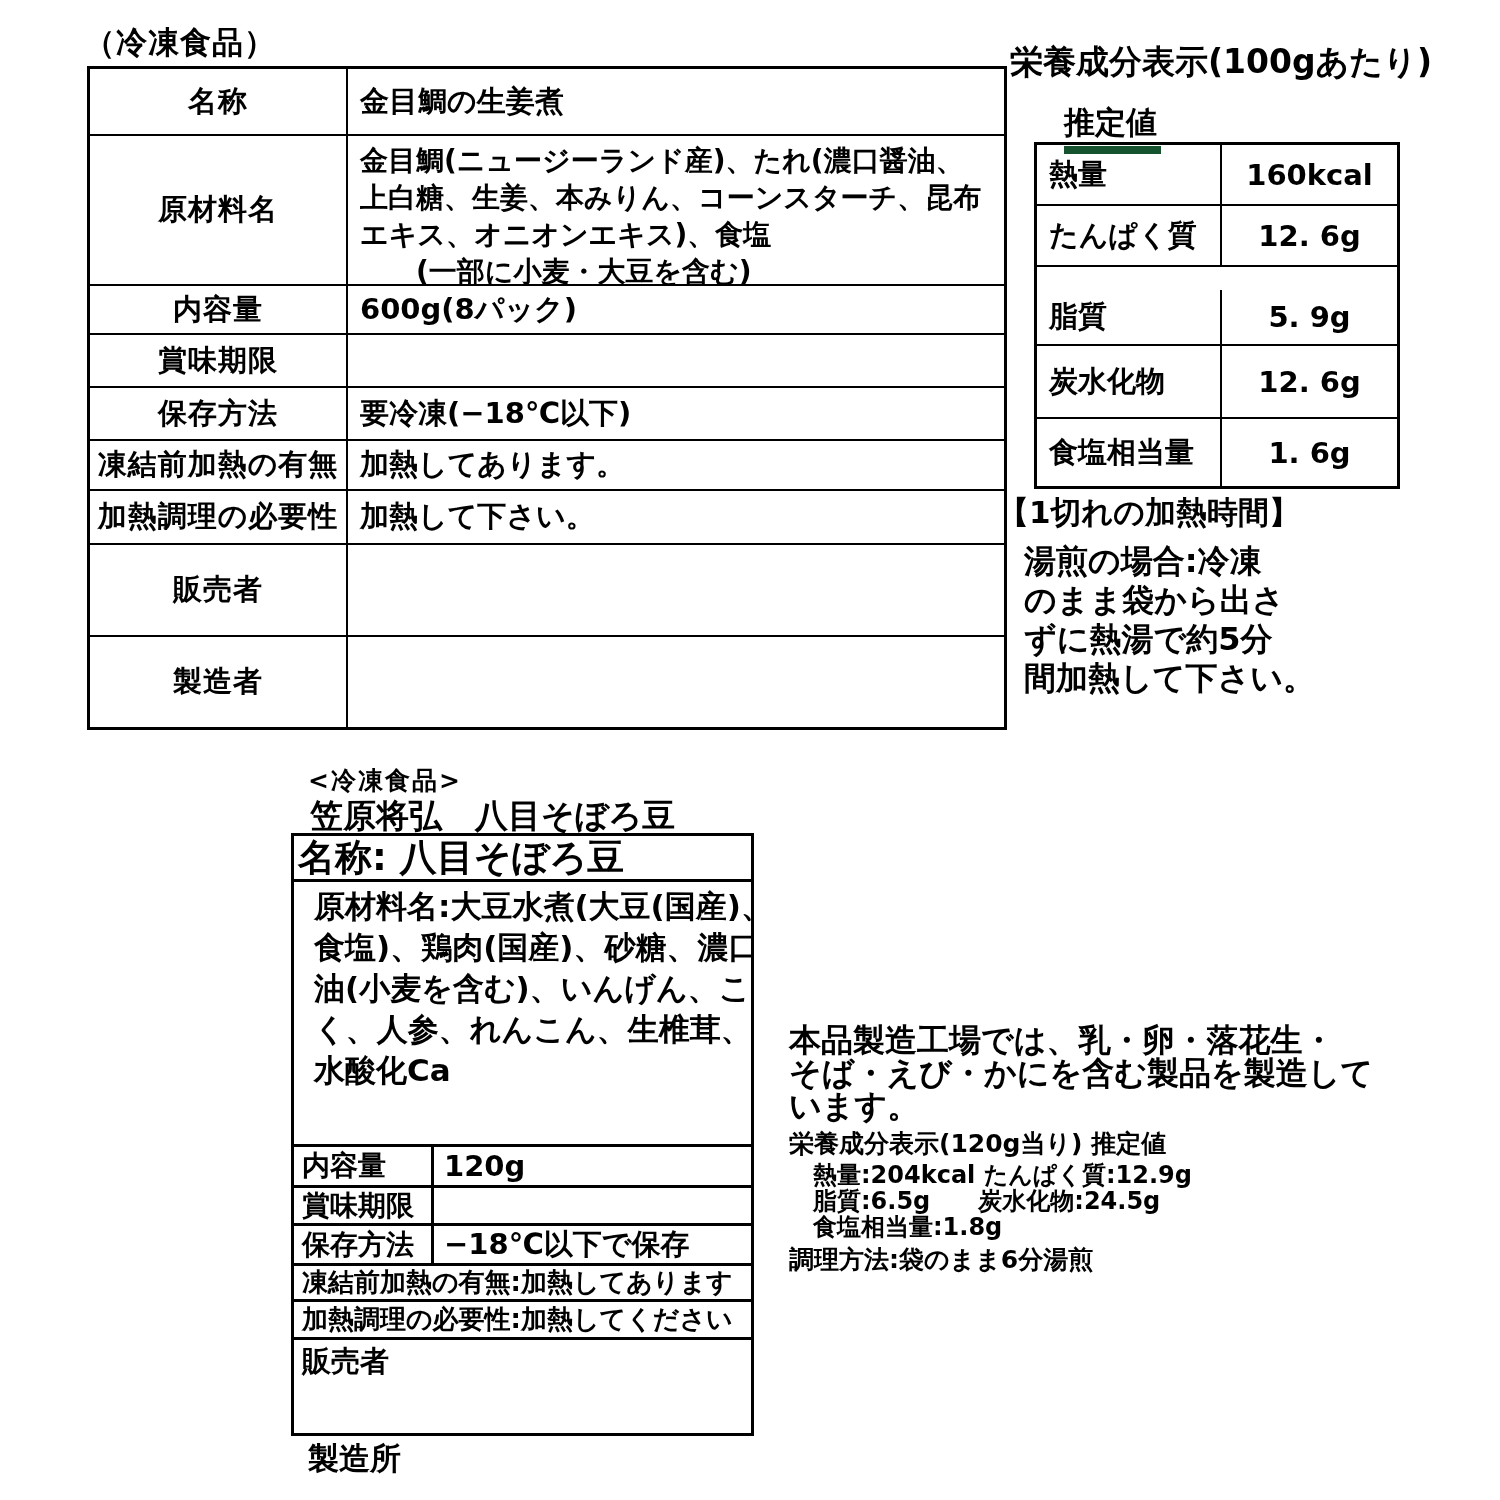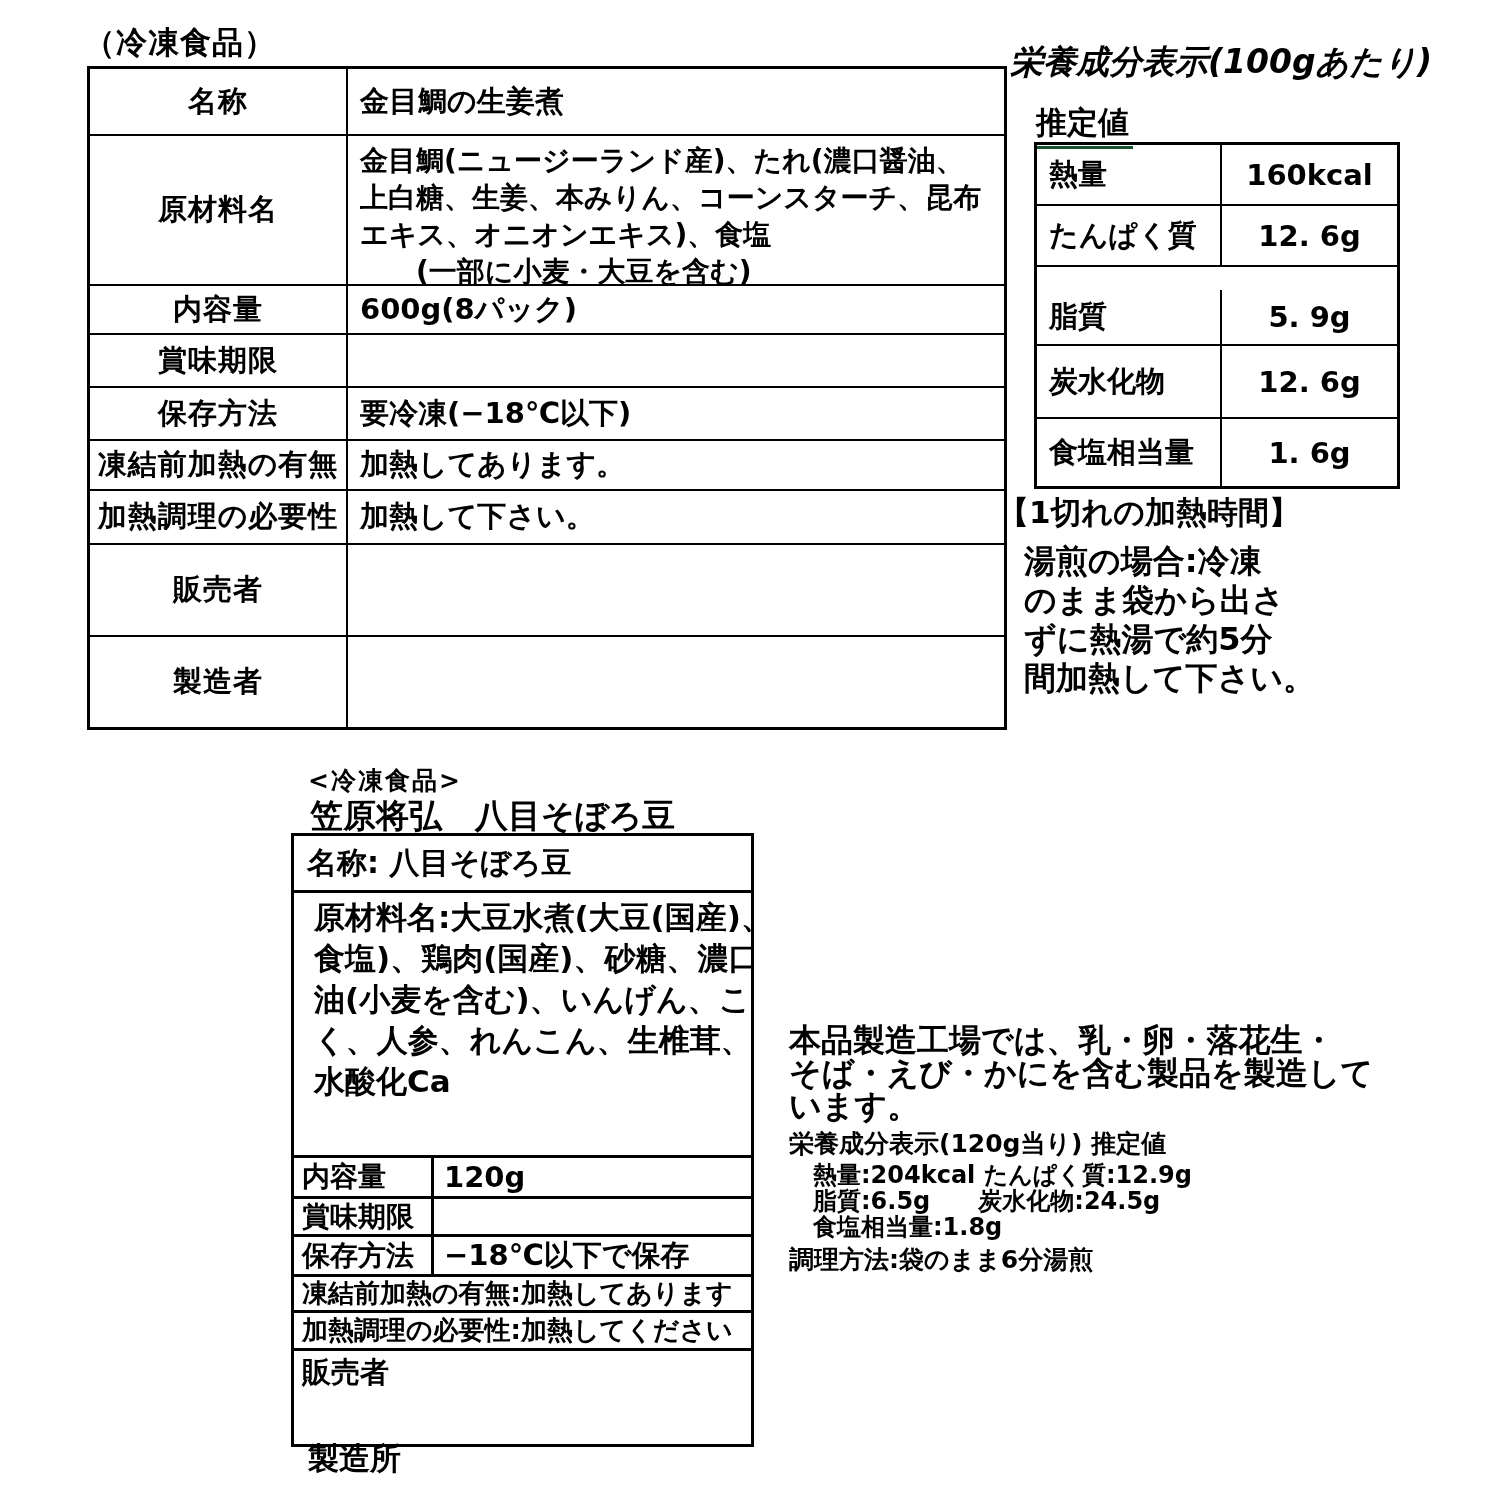--- a/index.html
+++ b/index.html
@@ -28,23 +28,23 @@
   .t1r.r3{height:49px;}
   .t1r.r4{height:53px;}
   .t1r.r5{height:53px;}
   .t1r.r6{height:50px;}
   .t1r.r7{height:54px;}
   .t1r.r8{height:92px;}
   .t1r.r9{height:90px;}
   .t1r.r2 .t1v{font-size:28px;line-height:37px;align-items:flex-start;padding-top:6px;}
 
   
-  .n1-title{left:1010px;top:40px;font-size:33px;letter-spacing:0px;font-style:italic;}
+  .n1-title{left:1010px;top:40px;font-size:33px;letter-spacing:0px;}
   .n1-sub{left:1036px;top:102px;font-size:31px;}
-  .n1-sub span{display:inline-block;border-bottom:3px solid #14532d;padding:0 4px 2px 0;}
+  .n1-sub span{display:inline-block;border-bottom:8px solid #14532d;padding:0 4px 2px 0;margin-left:28px;}
   .n1{left:1034px;top:142px;width:366px;border:3px solid #000;box-sizing:border-box;}
   .n1r{display:flex;box-sizing:border-box;border-bottom:2px solid #000;}
   .n1r:last-child{border-bottom:none;}
   .n1l{width:185px;flex:0 0 185px;border-right:2px solid #000;box-sizing:border-box;
        display:flex;align-items:center;padding-left:12px;font-size:29px;}
   .n1v{flex:1;display:flex;align-items:center;justify-content:center;font-size:29px;}
   .n1r.nr1{height:61px;}
   .n1r.nr2{height:61px;}
   .n1r.nr3{height:56px;margin-top:23px;}
   .n1r.nr4{height:73px;}
@@ -56,21 +56,21 @@
   .heat-body{margin-left:26px;margin-top:8px;font-size:32px;line-height:39px;}
 
   
   .frozen-tag2{left:308px;top:764px;font-size:25px;letter-spacing:2px;}
   .prod2-title{left:310px;top:794px;font-size:33px;text-align:right;}
 
   
   .t2{left:291px;top:833px;width:463px;border:3px solid #000;box-sizing:border-box;}
   .t2row{box-sizing:border-box;border-bottom:3px solid #000;display:flex;align-items:center;}
   .t2row:last-child{border-bottom:none;}
-  .t2-name{height:57px;font-size:30px;padding-left:13px;}
+  .t2-name{height:46px;font-size:37px;padding-left:4px;}
   .t2-ing{height:265px;font-size:31px;line-height:41px;padding:4px 4px 4px 20px;
           align-items:flex-start;overflow:hidden;}
   .t2l{width:140px;flex:0 0 140px;border-right:3px solid #000;box-sizing:border-box;
        align-self:stretch;display:flex;align-items:center;padding-left:8px;font-size:28px;}
   .t2v{flex:1;padding-left:10px;font-size:29px;}
   .t2-split1{height:41px;}
   .t2-split2{height:38px;}
   .t2-split3{height:40px;}
   .t2-full{padding-left:8px;font-size:26px;}
   .t2-full1{height:36px;}

